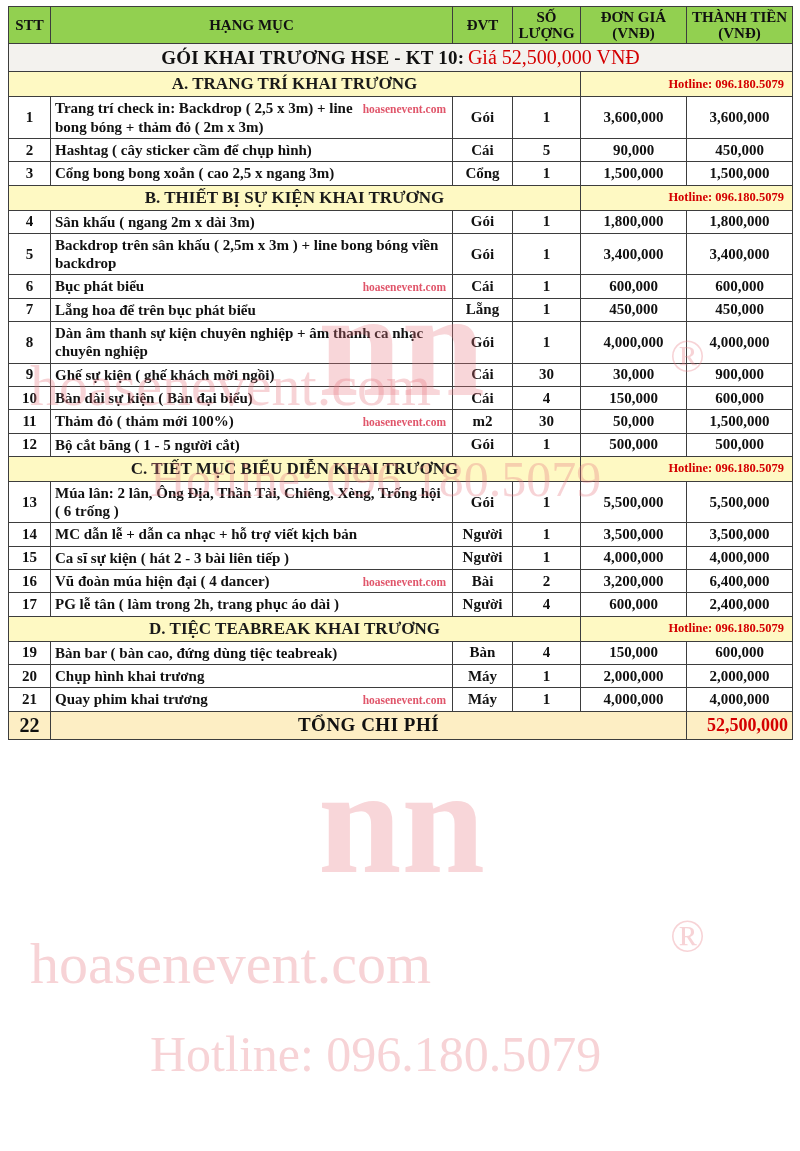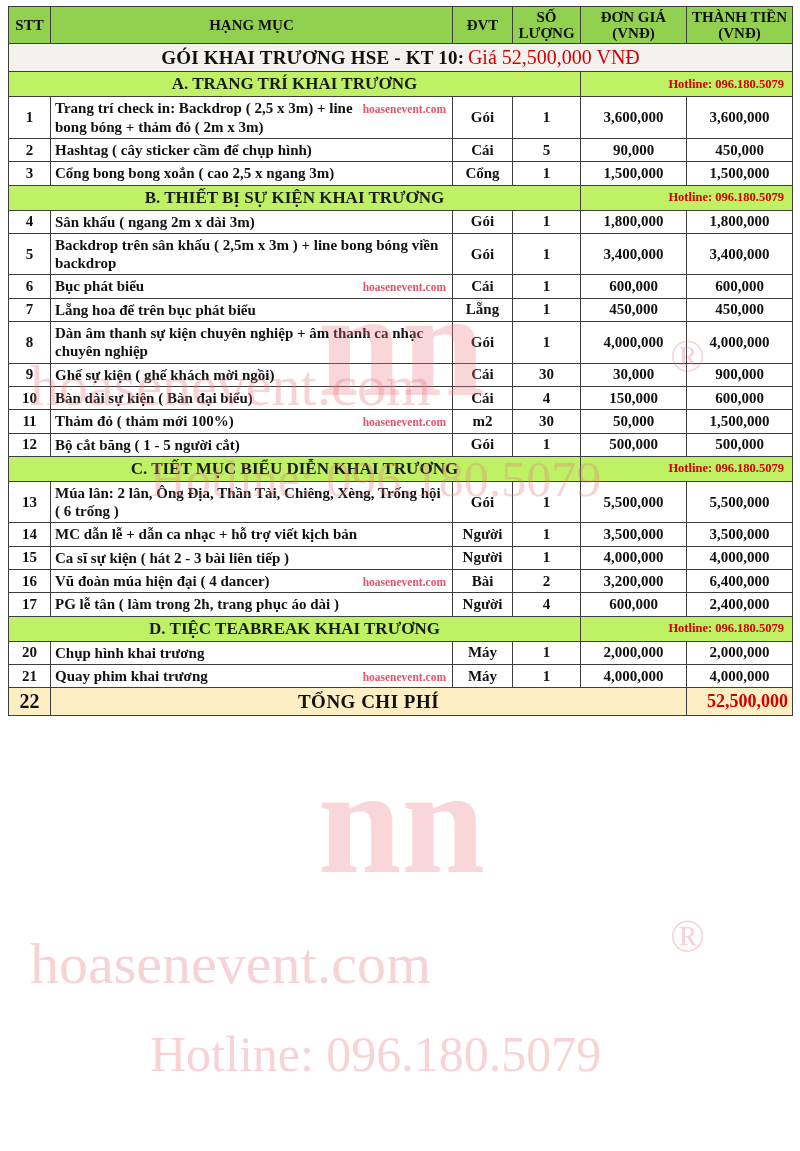--- a/index.html
+++ b/index.html
@@ -84,21 +84,21 @@
     background: #92d050;
     text-align: center;
     font-weight: 700;
     font-size: 15px;
     line-height: 1.08;
     padding: 8px 2px;
   }
 
   
   .section td {
-    background: #bef264;
+    background: #fef9c3;
     padding: 4px 6px;
   }
   .section .sec-title {
     text-align: center;
     font-weight: 700;
     font-size: 17px;
     color: #1a1a1a;
   }
   .section .sec-hot {
     text-align: right;
@@ -347,20 +347,28 @@
           <td class="unit">Người</td>
           <td class="qty">4</td>
           <td class="price-cell">600,000</td>
           <td class="total-cell">2,400,000</td>
         </tr>
         <tr class="section">
           <td colspan="4" class="sec-title">D. TIỆC TEABREAK KHAI TRƯƠNG</td>
           <td colspan="2" class="sec-hot">Hotline: 096.180.5079</td>
         </tr>
         <tr>
+          <td class="num">19</td>
+          <td class="name"><span>Bàn bar ( bàn cao, đứng dùng tiệc teabreak)</span></td>
+          <td class="unit">Bàn</td>
+          <td class="qty">4</td>
+          <td class="price-cell">150,000</td>
+          <td class="total-cell">600,000</td>
+        </tr>
+        <tr>
           <td class="num">20</td>
           <td class="name"><span>Chụp hình khai trương</span></td>
           <td class="unit">Máy</td>
           <td class="qty">1</td>
           <td class="price-cell">2,000,000</td>
           <td class="total-cell">2,000,000</td>
         </tr>
         <tr>
           <td class="num">21</td>
           <td class="name"><span class="inline-wm">hoasenevent.com</span><span>Quay phim khai trương</span></td>

